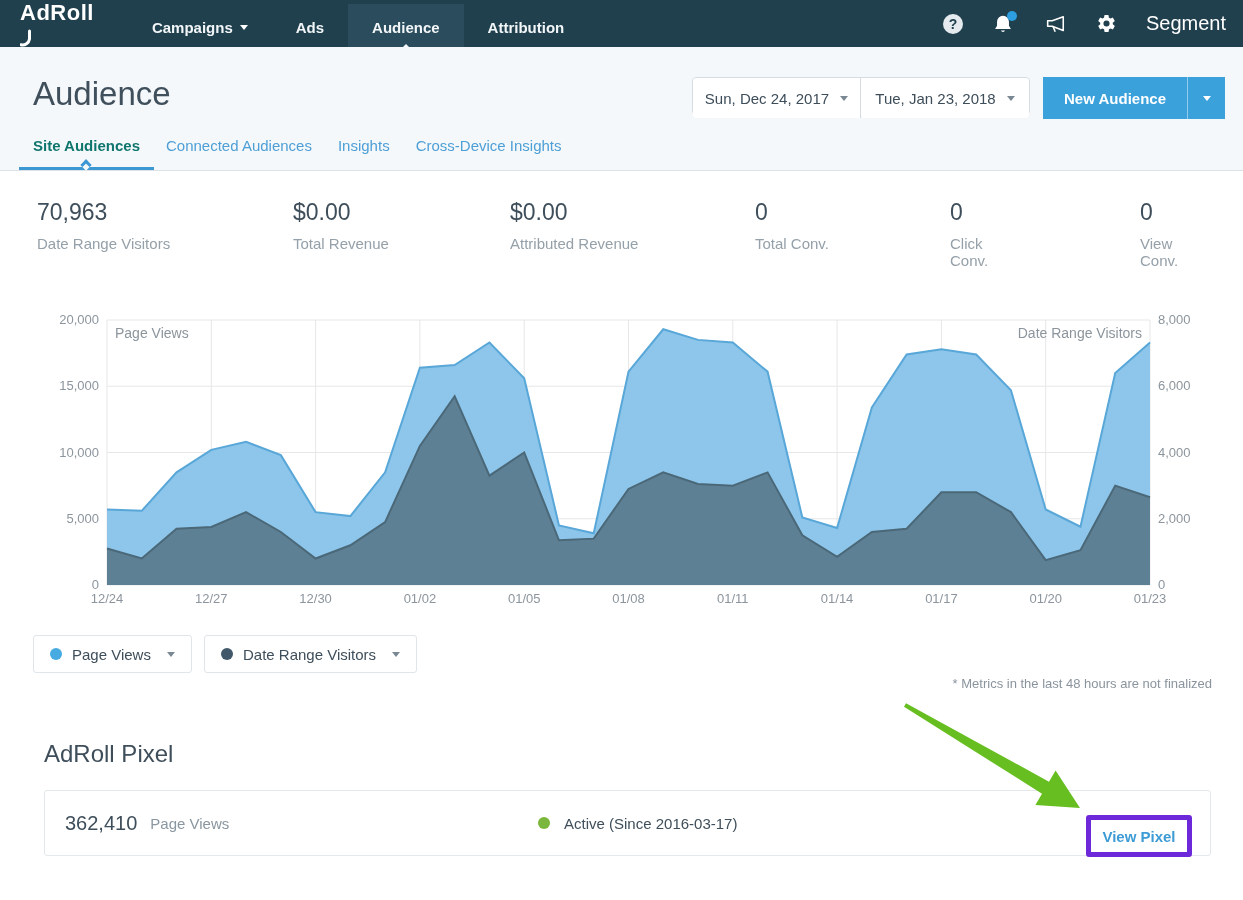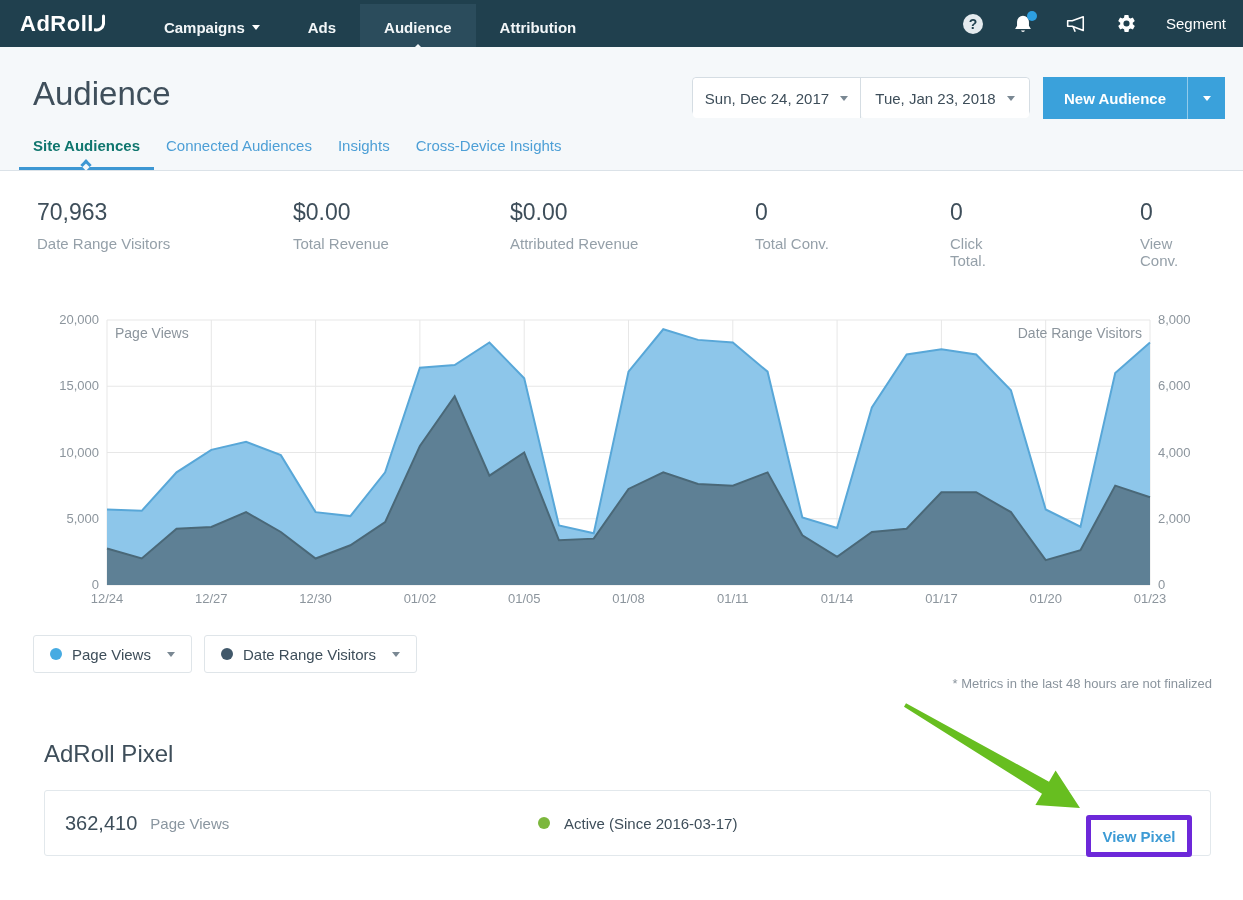--- a/index.html
+++ b/index.html
@@ -1,33 +1,33 @@
 <!DOCTYPE html>
 <html><head>
 <meta charset="utf-8">
 <style>
   * { margin:0; padding:0; box-sizing:border-box; }
   body { background:#fff; font-family:"Liberation Sans", sans-serif; }
   .screen { position:relative; width:1243px; height:900px; background:#fff; overflow:hidden; }
 
   
   .topnav { position:absolute; top:0; left:0; width:1243px; height:47px; background:#20404E; display:flex; align-items:center; }
-  .logo { display:flex; align-items:flex-start; margin-left:20px; color:#fff; font-size:22px; font-weight:bold; letter-spacing:.5px; cursor:pointer; }
+  .logo { display:flex; align-items:flex-start; margin-left:20px; color:#fff; font-size:22px; font-weight:bold; letter-spacing:.5px; cursor:pointer;flex-direction:column; }
   .logo-curl { margin-top:3px; }
   .nav-items { display:flex; height:40px; margin-left:34px;text-align:right; }
   .nav-item { position:relative; display:flex; align-items:center; gap:7px; height:47px; padding:0 24px; color:#F2F6F8; font-size:15px; font-weight:bold; cursor:pointer; text-decoration:none; }
   .nav-item.active { background:#2B4C5C; }
   .nav-notch { position:absolute; bottom:0; left:50%; transform:translateX(-50%); width:0; height:0; border-left:7px solid transparent; border-right:7px solid transparent; border-bottom:7px solid #F5F8FA; }
   .dcaret { width:0; height:0; border-left:4px solid transparent; border-right:4px solid transparent; border-top:5px solid #fff; display:inline-block; }
   .dcaret.gray { border-top-color:#7A8893; }
   .nav-right { margin-left:auto; display:flex; align-items:center; gap:29px; padding-right:17px; }
   .util { position:relative; display:flex; align-items:center; justify-content:center; cursor:pointer; }
   .help { width:20px; height:20px; border-radius:50%; background:#E4EAEE; color:#20404E; font-size:14px; font-weight:bold; }
   .bell .dot { position:absolute; top:-2px; right:-3px; width:10px; height:10px; border-radius:50%; }
-  .segment { color:#fff; font-size:15px; cursor:pointer; text-decoration:none; }
+  .segment { color:#fff; font-size:20px; cursor:pointer; text-decoration:none; }
 
   
   .header-band { position:absolute; top:47px; left:0; width:1243px; height:124px; background:#F5F8FA; border-bottom:1px solid #DBE2E8; }
   .header-band h1 { position:absolute; left:33px; top:28px; font-size:33px; font-weight:normal; color:#3F4F5B; }
   .date-group { position:absolute; left:692px; top:30px; height:38px; display:flex; border:1px solid #D5DDE3; border-radius:4px; background:#fff; }
   .date-box { display:flex; align-items:center; justify-content:center; gap:11px; width:168px; height:40px; background:#fff; border:none; font-family:inherit; font-size:15px; color:#3D4D59; cursor:pointer; border-radius:4px; }
   .date-box:first-child { border-right:1px solid #D5DDE3; border-top-right-radius:0; border-bottom-right-radius:0; }
   .na-btn { position:absolute; left:1043px; top:30px; height:42px; display:flex; border-radius:0; overflow:hidden; }
   .na-main { width:144px; height:42px; background:#3AA1DB; border:none; color:#fff; font-family:inherit; font-size:15px; font-weight:bold; cursor:pointer; }
   .na-caret { width:38px; height:42px; background:#3AA1DB; border:none; border-left:1px solid rgba(255,255,255,.45); display:flex; align-items:center; justify-content:center; cursor:pointer; }
@@ -165,21 +165,21 @@
     <div class="stat" style="left:510px">
       <div class="stat-value">$0.00</div>
       <div class="stat-label">Attributed Revenue</div>
     </div>
     <div class="stat" style="left:755px">
       <div class="stat-value">0</div>
       <div class="stat-label">Total Conv.</div>
     </div>
     <div class="stat" style="left:950px">
       <div class="stat-value">0</div>
-      <div class="stat-label">Click Total.</div>
+      <div class="stat-label">Click Conv.</div>
     </div>
     <div class="stat" style="left:1140px">
       <div class="stat-value">0</div>
       <div class="stat-label">View Conv.</div>
     </div>
   </section>
 
   <div class="chart-wrap">
     <svg id="chart-svg" width="1243" height="300">
         <line x1="107" y1="272" x2="1150" y2="272" stroke="#E7E7E7" stroke-width="1"></line>

